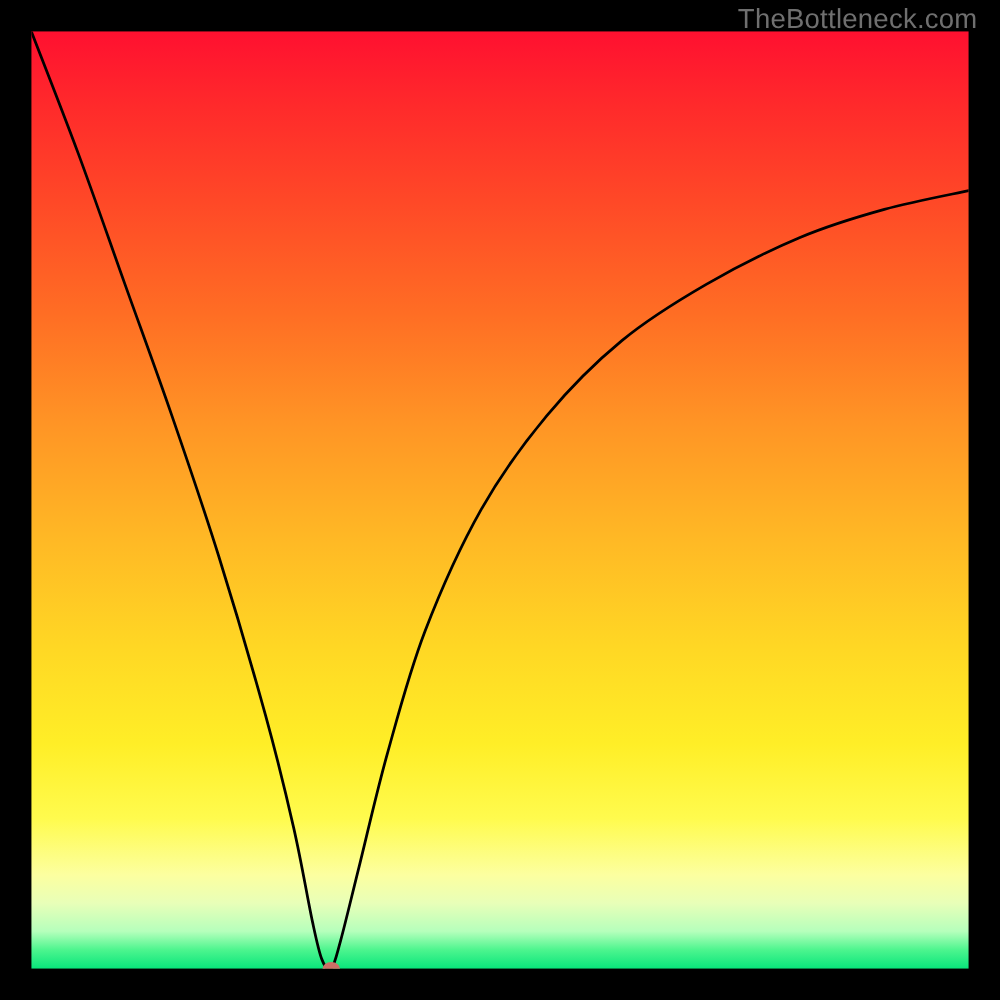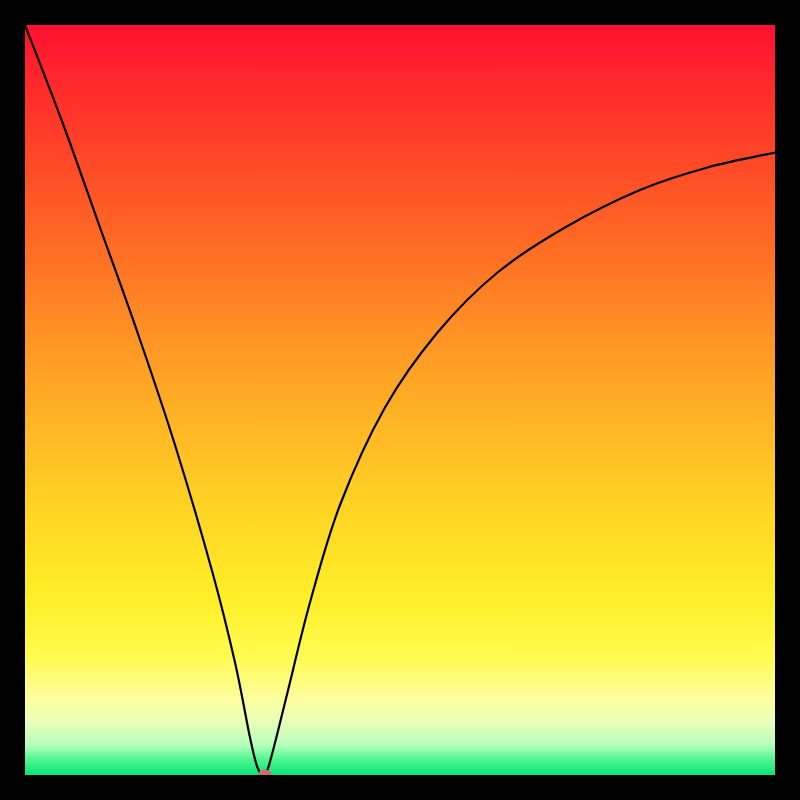--- a/index.html
+++ b/index.html
@@ -68,20 +68,21 @@
     background: #cc6f66;
     border-radius: 50%;
     transform: translate(-50%, -50%);
     z-index: 3;
   }
 </style>
 </head>
 <body>
 
 <div class="frame">
+  <div class="watermark">TheBottleneck.com</div>
 
   <div class="plot-area">
     <div class="gradient-bg"></div>
 
     <svg class="curve" viewBox="0 0 750 750" preserveAspectRatio="none">
       <path id="curve-path" fill="none" stroke="#000" stroke-width="2.2" stroke-linecap="round" d="M 0 0 C 6.25 16.25, 25 63.75, 37.5 97.5 C 50 131.25, 62.5 167.5, 75 202.5 C 87.5 237.5, 100 271.25, 112.5 307.5 C 125 343.75, 137.5 380, 150 420 C 162.5 460, 177.5 511.25, 187.5 547.5 C 197.5 583.75, 203.75000000000003 610, 210.00000000000003 637.5 C 216.25000000000003 665, 221.25 695, 225 712.5 C 228.75 730, 230 736.25, 232.5 742.5 C 235 748.75, 237.5 752.5, 240 750 C 242.5 747.5, 243.75 741.25, 247.5 727.5 C 251.25 713.75, 256.25 692.5, 262.5 667.5 C 268.75 642.5, 276.25 608.75, 285 577.5 C 293.75 546.25, 302.5 512.5, 315 480 C 327.5 447.5, 343.75 411.25, 360 382.5 C 376.25 353.75, 393.75000000000006 330, 412.50000000000006 307.5 C 431.25000000000006 285, 451.25 264.99999999999994, 472.5 247.49999999999994 C 493.75 229.99999999999994, 516.25 216.25, 540 202.5 C 563.75 188.75, 591.25 175, 615 165 C 638.75 155, 660 148.75, 682.5 142.5 C 705 136.25, 738.75 130, 750 127.5"></path>
     </svg>
 
     <div class="marker" id="marker" style="left: 240px; top: 750px; background: rgb(204, 111, 102);"></div>
   </div>

